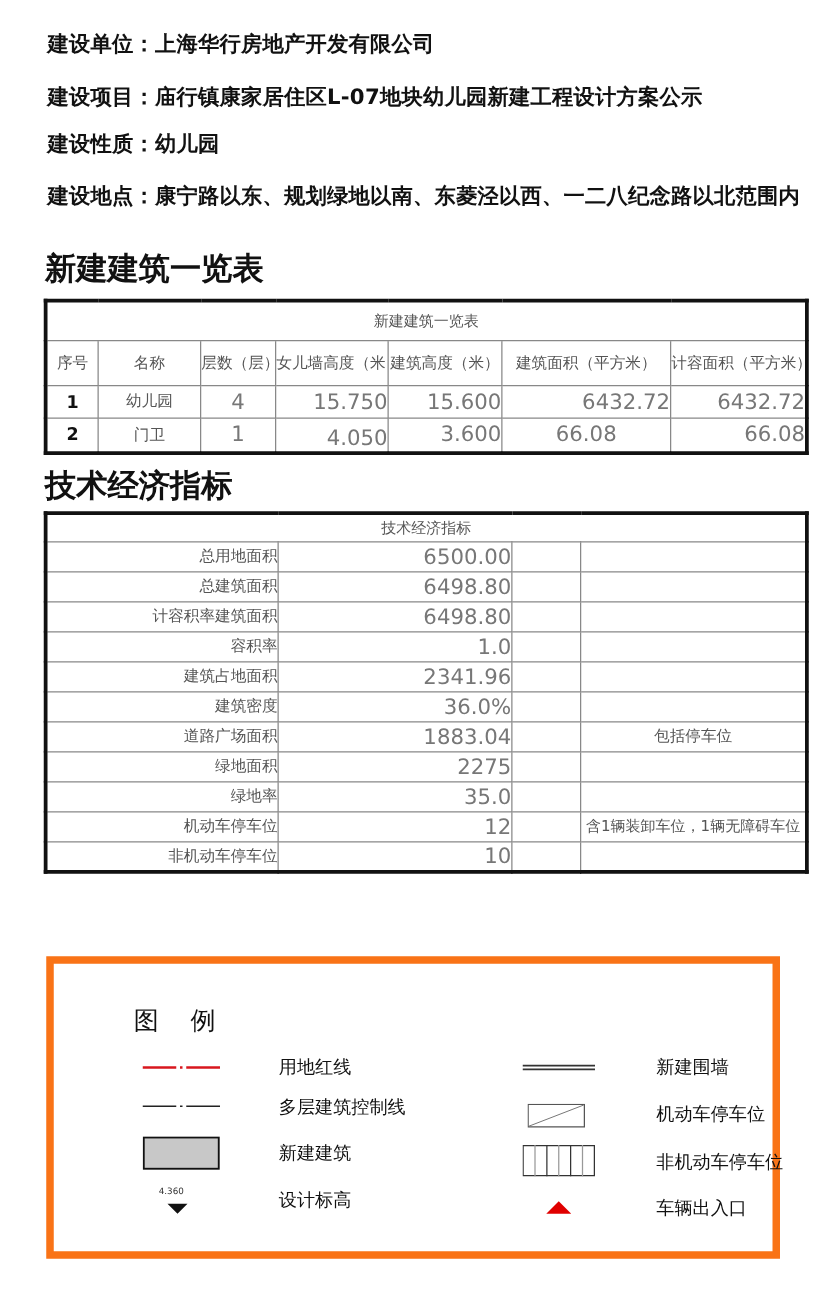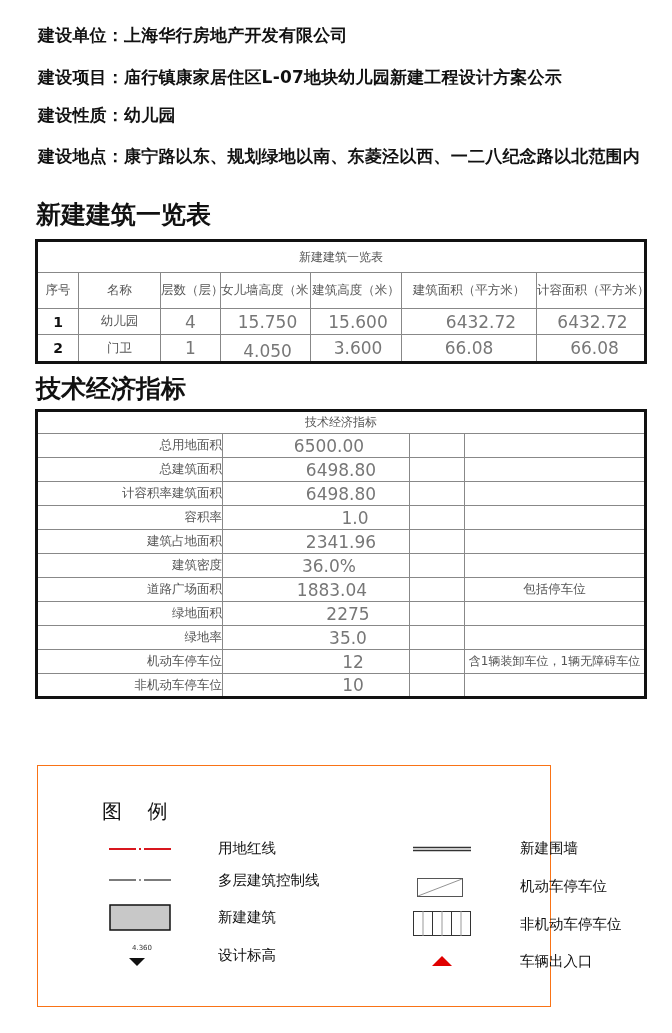--- a/index.html
+++ b/index.html
@@ -6,23 +6,23 @@
   body { width:672px; height:1033px; position:relative; overflow:hidden; font-family:"DejaVu Sans", sans-serif; color:#111; }
   .info-line { position:absolute; left:38px; font-size:17px; font-weight:bold; white-space:nowrap; letter-spacing:0.2px; }
   .section-title { position:absolute; left:36px; font-size:25px; font-weight:bold; white-space:nowrap; }
   table.cad { position:absolute; border-collapse:collapse; border:3px solid #111; table-layout:fixed; }
   table.cad td { border:1px solid #888; padding:0; font-size:13px; color:#555; white-space:nowrap; overflow:hidden; }
   table.cad td.title-cell { text-align:center; font-size:12px; color:#555; }
   table.cad td.hdr { text-align:center; font-size:12.5px; color:#555; }
   table.cad td.num { font-family:"DejaVu Sans", sans-serif; font-size:17px; color:#777; font-weight:normal; }
   table.cad td.idx { text-align:center; font-weight:bold; color:#111; font-size:14px; }
   table.cad td.c { text-align:center; }
-  table.cad td.l { text-align:center; padding-left:4px; }
+  table.cad td.l { text-align:right; padding-left:4px; }
   table.cad td.lbl { text-align:right; padding-left:4px; font-size:12.5px; color:#555; }
-  .legend-box { position:absolute; left:37px; top:765px; width:514px; height:242px; border:1px solid #f97316; box-sizing:border-box; }
+  .legend-box { position:absolute; left:37px; top:765px; width:587px; height:242px; border:6px solid #f97316; box-sizing:border-box; }
   .legend-title { position:absolute; font-size:20px; color:#111; white-space:nowrap; }
   .legend-label { position:absolute; font-size:14.5px; color:#111; white-space:nowrap; }
   .sym { position:absolute; }
 </style>
 </head>
 <body>
 
 <div class="info-line" style="top:24px;">
   <span>建设单位：</span><span>上海华行房地产开发有限公司</span>
 </div>
@@ -174,21 +174,21 @@
   </svg>
   <svg class="sym" style="left:71px; top:110px;" width="62" height="8">
     <line x1="0" y1="4" x2="27" y2="4" stroke="#222" stroke-width="1.2"></line>
     <line x1="30" y1="4" x2="32" y2="4" stroke="#222" stroke-width="1.2"></line>
     <line x1="35" y1="4" x2="62" y2="4" stroke="#222" stroke-width="1.2"></line>
   </svg>
   <svg class="sym" style="left:71px; top:138px;" width="62" height="28">
     <rect x="1" y="1" width="60" height="25" fill="#c8c8c8" stroke="#111" stroke-width="1.5"></rect>
   </svg>
   <div class="sym" style="left:84px; top:178px; width:40px; height:24px;">
-    <div style="font-size:7px; color:#333; text-align:right; width:30px; line-height:9px;">4.360</div>
+    <div style="font-size:7px; color:#333; text-align:left; width:30px; line-height:9px;">4.360</div>
     <svg width="30" height="12">
         <polygon points="7,2 23,2 15,10" fill="#111"></polygon>
       </svg>
   </div>
 
   <div class="legend-label" style="left:180px; top:73px;">用地红线</div>
   <div class="legend-label" style="left:180px; top:105px;">多层建筑控制线</div>
   <div class="legend-label" style="left:180px; top:142px;">新建建筑</div>
   <div class="legend-label" style="left:180px; top:180px;">设计标高</div>
 

